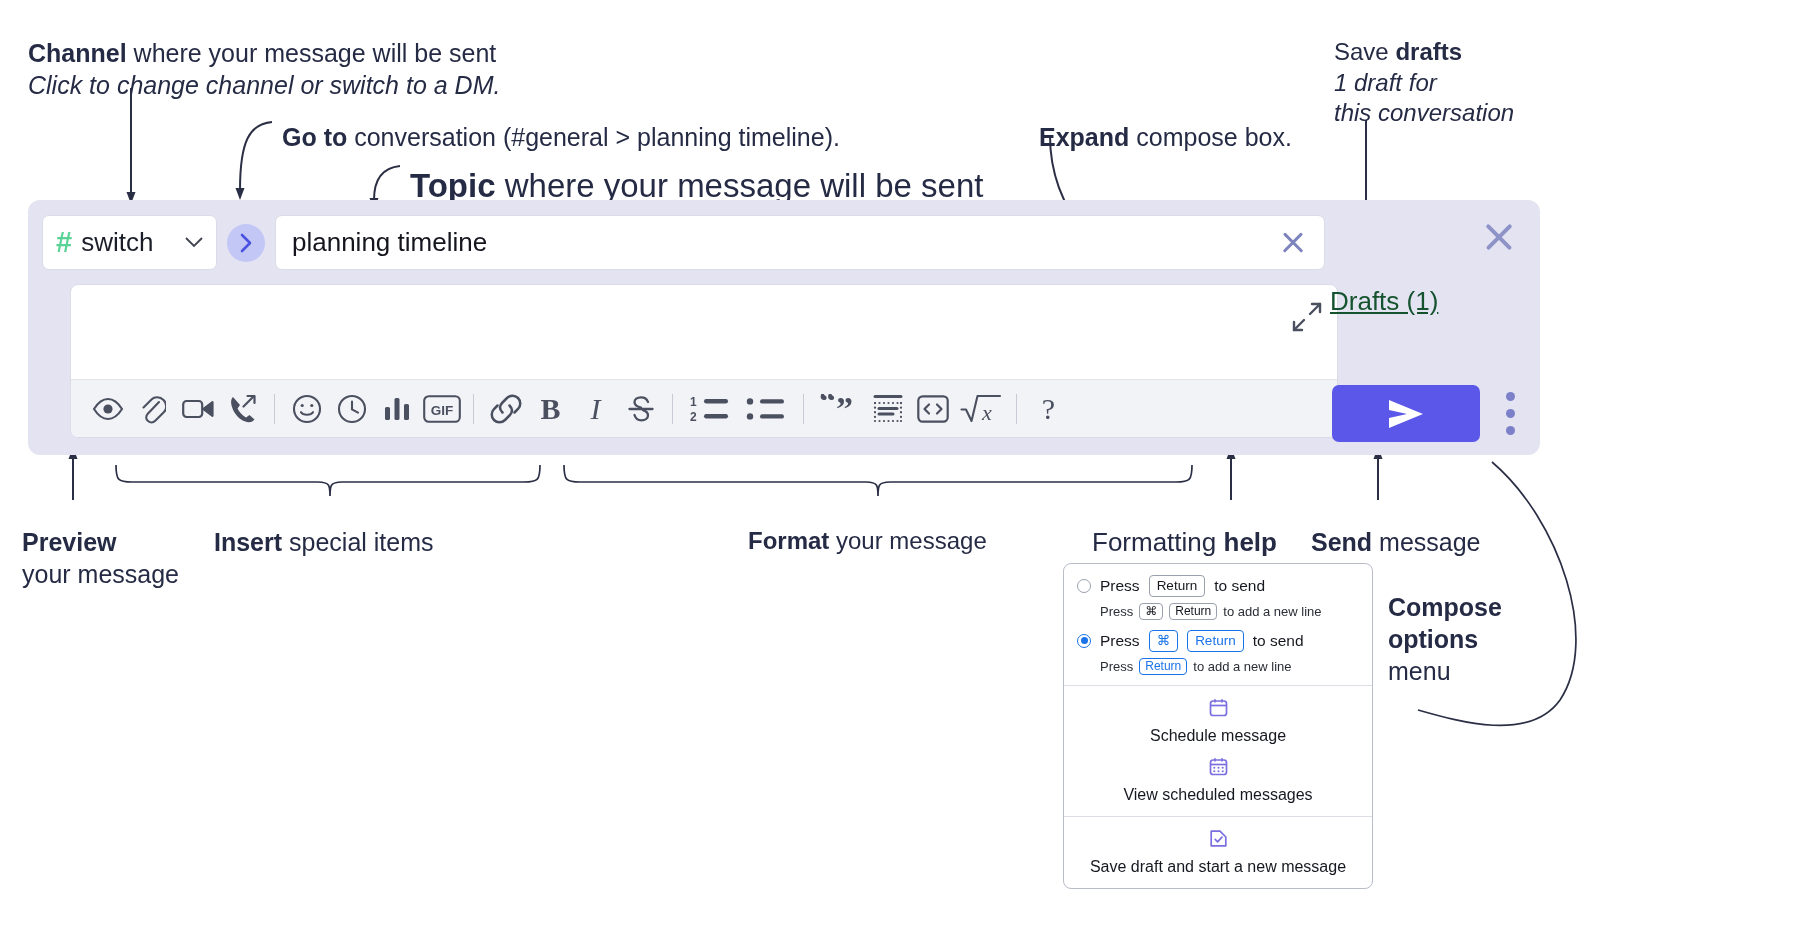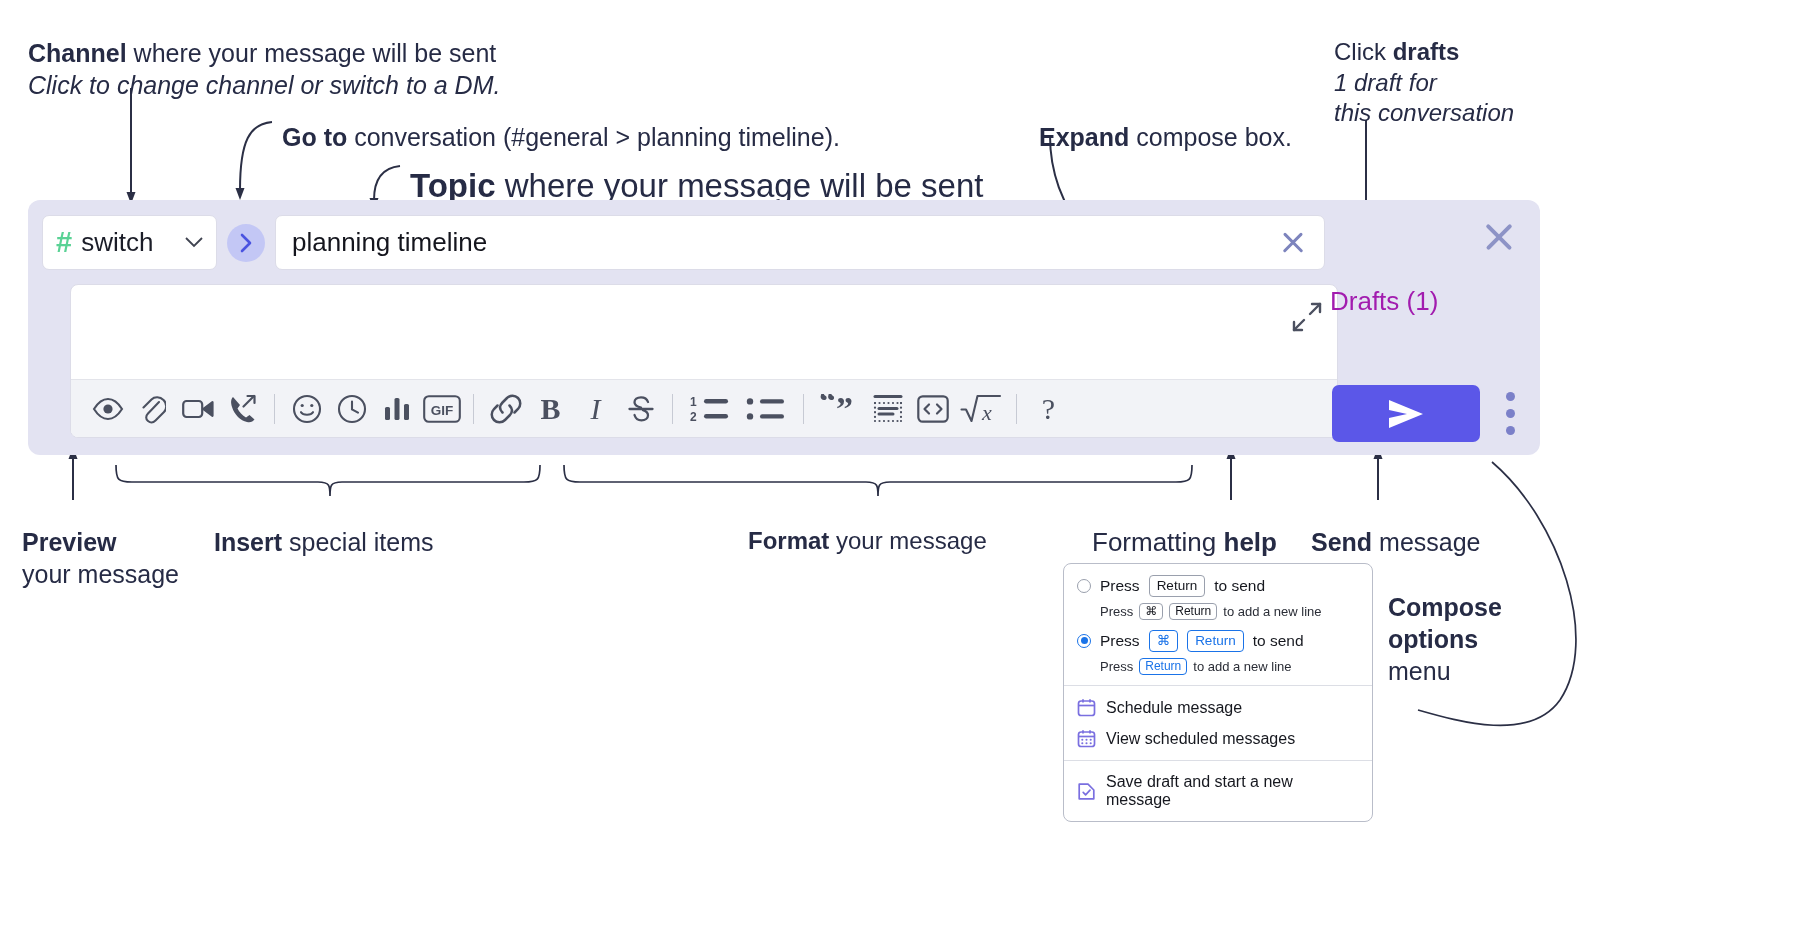--- a/index.html
+++ b/index.html
@@ -81,21 +81,21 @@
   .toolbar{
     position:absolute;left:0;bottom:0;width:100%;height:58px;
     background:#f2f3f7;border-top:1px solid #e3e4ea;
     display:flex;align-items:center;padding-left:14px;box-sizing:border-box;text-align:right;
   }
   .tb{width:45px;height:45px;display:flex;align-items:center;justify-content:center;color:#4b5060;flex:none;}
   .tb svg{display:block;}
   .sep{width:1px;height:30px;background:#c7cad4;margin:0 9px;flex:none;}
 
   .drafts{
-    position:absolute;left:1330px;top:286px;font-size:26px;color:#a21caf;
+    position:absolute;left:1330px;top:286px;font-size:26px;color:#14532d;text-decoration:underline;
   }
   .close-x{position:absolute;right:24px;top:20px;width:34px;height:34px;}
   .close-x:before,.close-x:after{
     content:"";position:absolute;left:0;top:15px;width:34px;height:3.6px;
     background:#8d93c6;border-radius:2px;
   }
   .close-x:before{transform:rotate(45deg);}
   .close-x:after{transform:rotate(-45deg);}
 
   .send-btn{
@@ -117,21 +117,21 @@
   .radio{width:14px;height:14px;border-radius:50%;border:1.6px solid #9aa0ad;flex:none;box-sizing:border-box;}
   .radio.on{border-color:#1a73e8;background:#fff;position:relative;}
   .radio.on:after{content:"";position:absolute;left:2.5px;top:2.5px;width:7px;height:7px;border-radius:50%;background:#1a73e8;}
   .sub-row{display:flex;align-items:center;gap:6px;padding:4px 13px 2px 36px;font-size:13px;color:#2a2d36;}
   .key{
     border:1px solid #9aa0ad;border-radius:4px;padding:1px 7px;font-size:13.5px;
     color:#16181f;background:#fff;line-height:1.3;
   }
   .key.sm{font-size:12px;padding:0px 5px;}
   .key.blue{border-color:#1a73e8;color:#1a73e8;}
-  .mi{display:flex;align-items:center;gap:10px;padding:6px 13px;font-size:16px;}
+  .mi{display:flex;align-items:center;gap:10px;padding:6px 13px;font-size:16px;flex-direction:column;}
   .mi svg{flex:none;color:#7a6fe0;}
 </style>
 </head>
 <body>
 
 <div class="stage">
 
   <svg class="leaders" viewBox="0 0 1814 944">
     <g fill="none" stroke="#2b2f45" stroke-width="2">
 
@@ -180,21 +180,21 @@
 
   <div class="ann a-topic">
     <b>Topic</b><span> where your message will be sent</span>
   </div>
 
   <div class="ann a-expand">
     <b>Expand</b><span> compose box.</span>
   </div>
 
   <div class="ann a-drafts">
-    <div><span>Click </span><b>drafts</b></div>
+    <div><span>Save </span><b>drafts</b></div>
     <div><i>1 draft for</i></div>
     <div><i>this conversation</i></div>
   </div>
 
   <div class="ann a-preview">
     <div><b>Preview</b></div>
     <div><span>your message</span></div>
   </div>
 
   <div class="ann a-insert">

